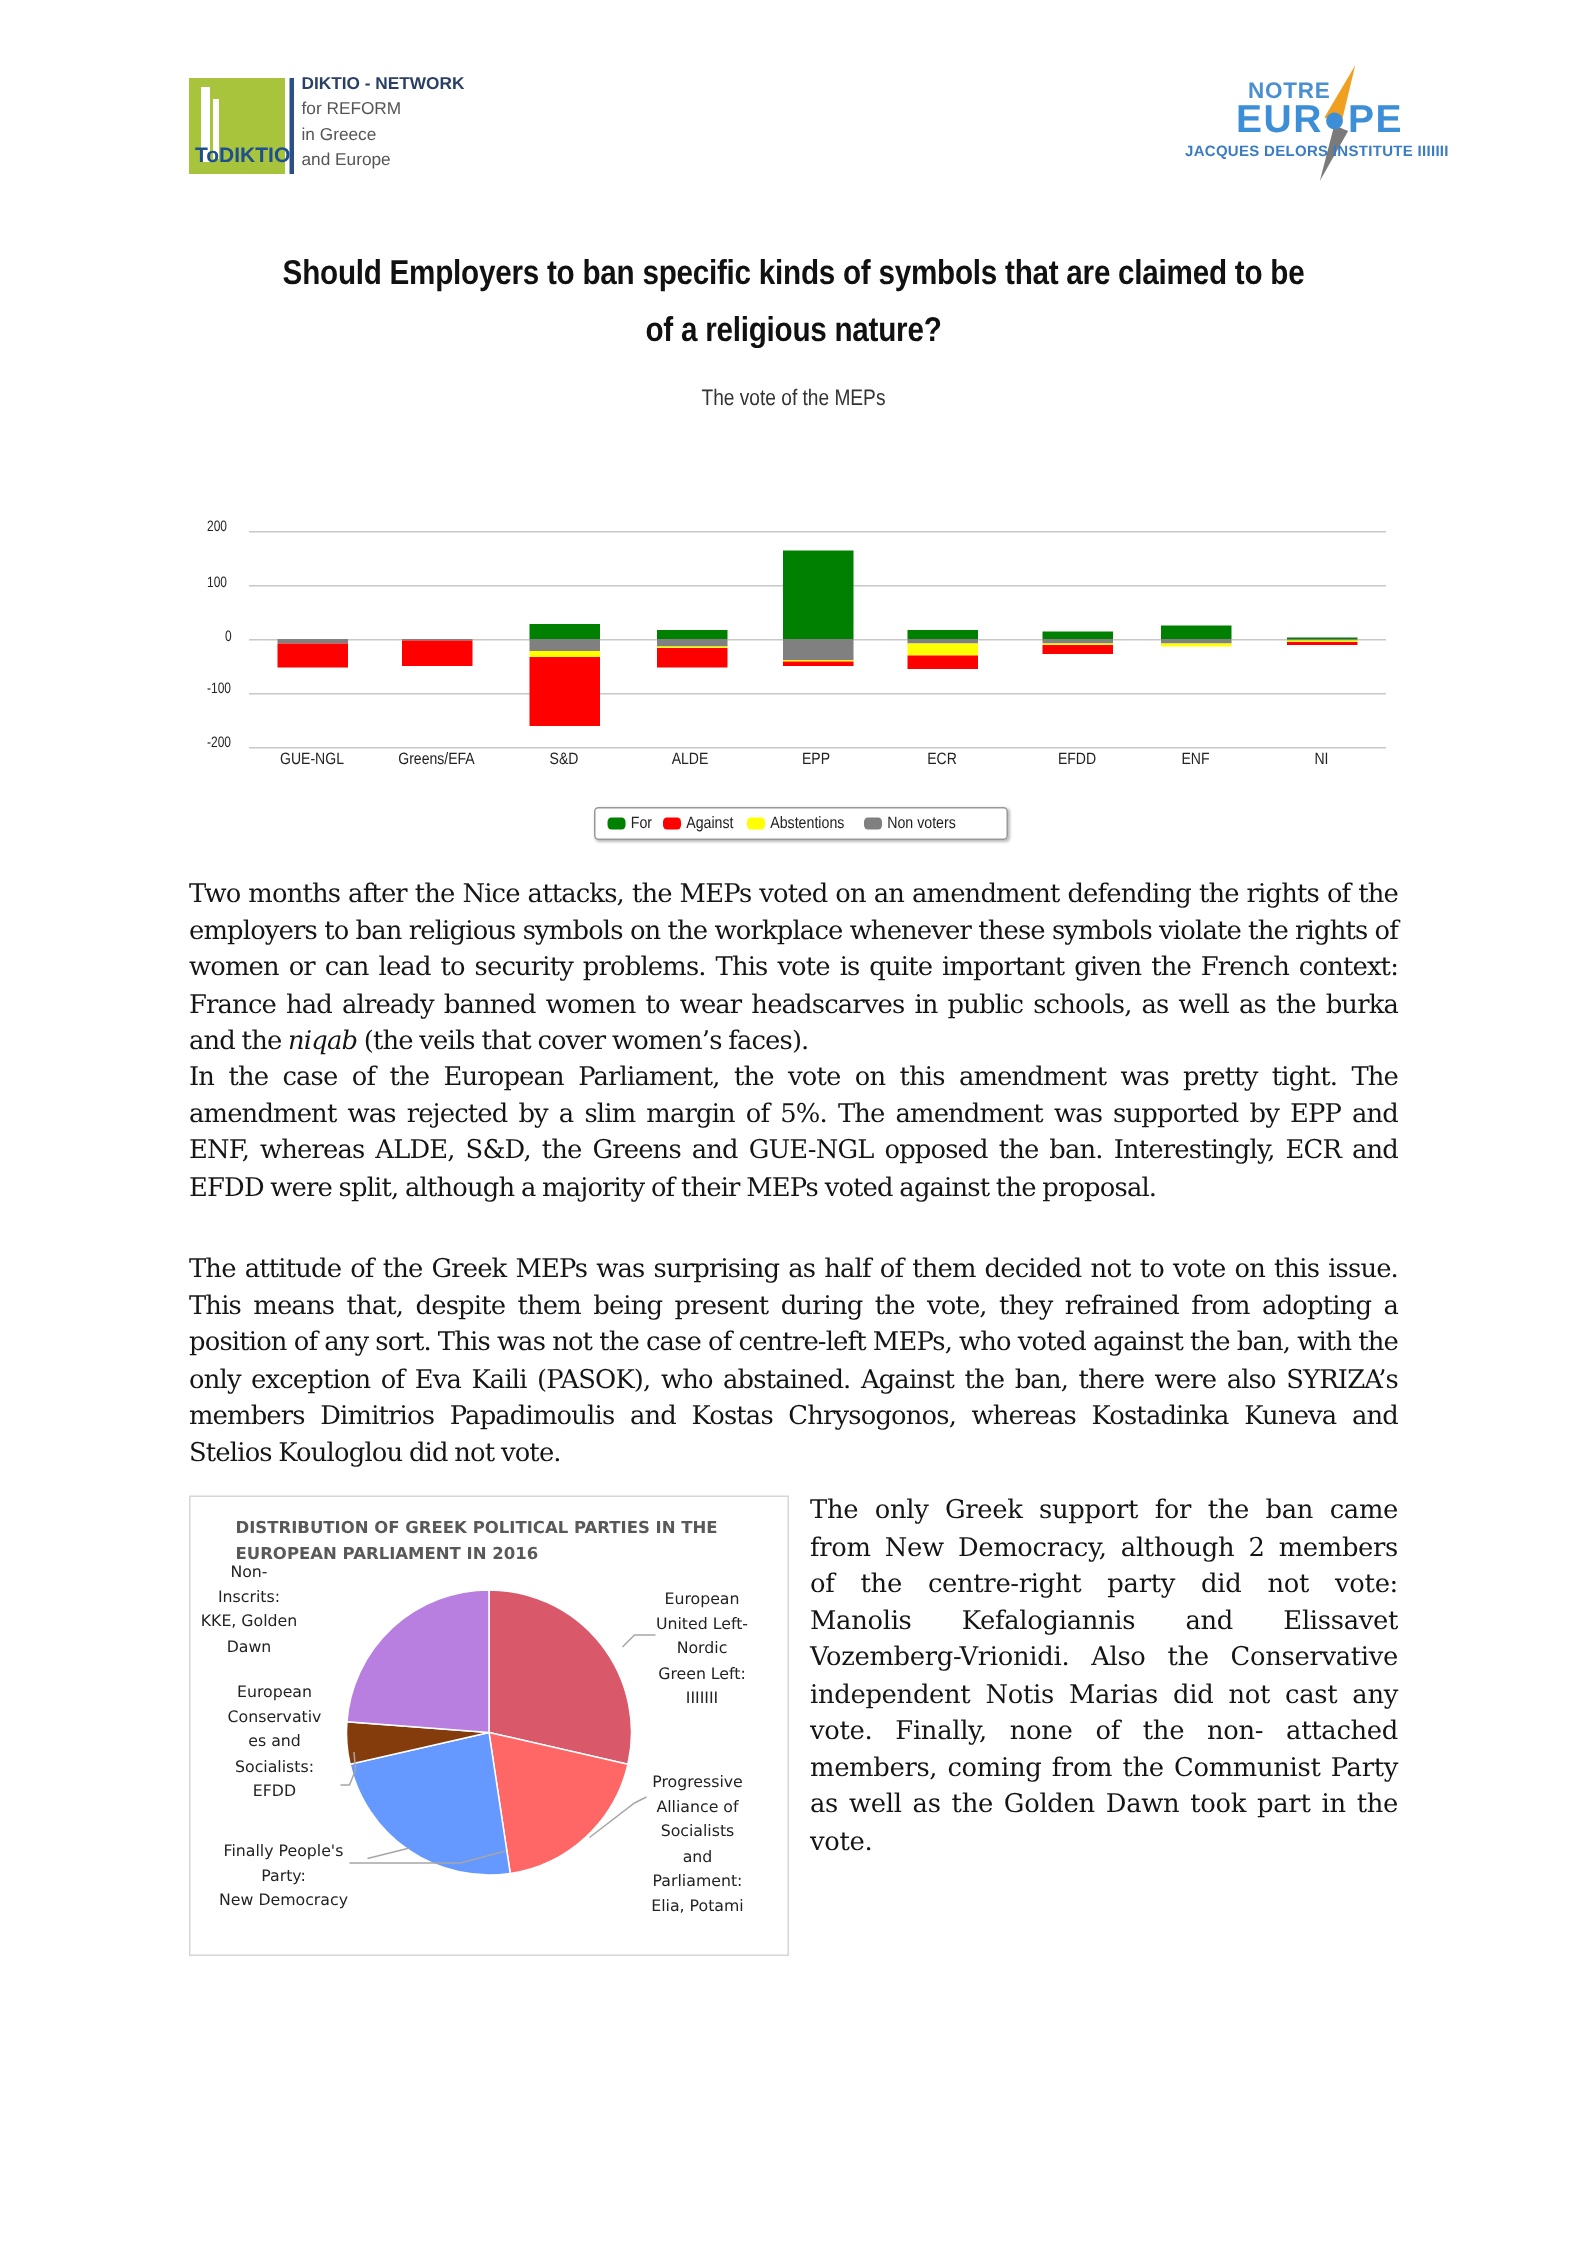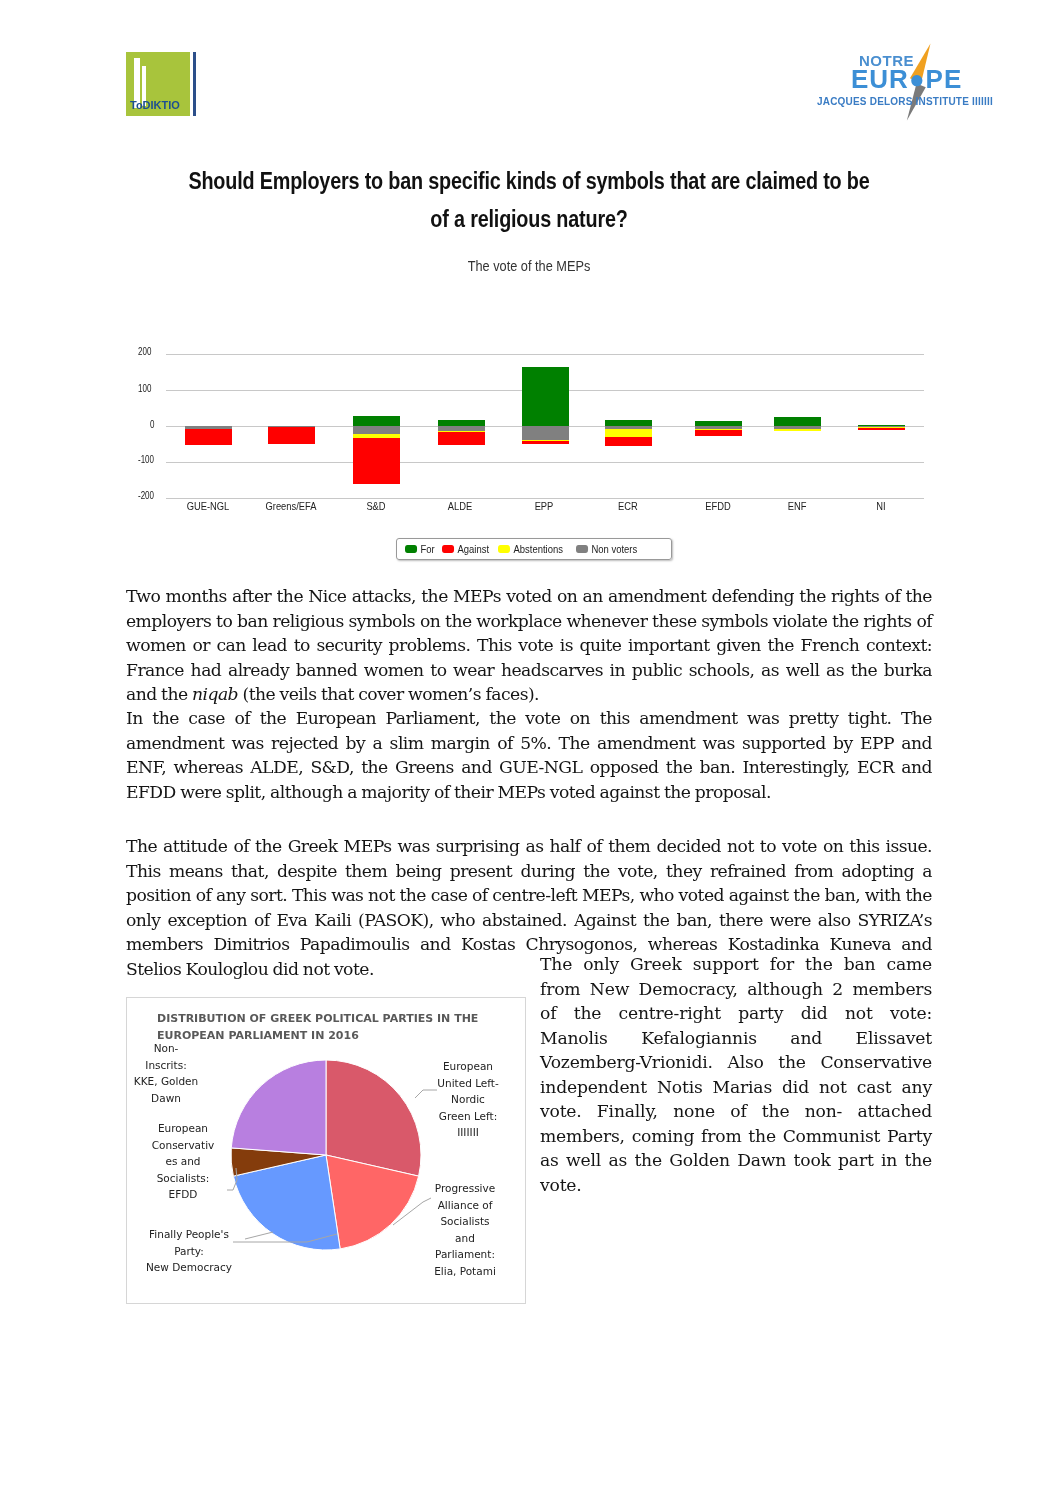--- a/index.html
+++ b/index.html
@@ -4,26 +4,26 @@
 <style>
   html, body { margin: 0; padding: 0; background: #ffffff; }
   body { width: 1058px; height: 1497px; position: relative; overflow: hidden; font-family: "DejaVu Serif", serif; color: #1a1a1a; }
   .abs { position: absolute; }
 
   
   .logo-left { left: 126px; top: 48px; width: 188px; height: 72px; display: flex; align-items: stretch; }
   .logo-left .sq { width: 64px; height: 64px; margin-top: 4px; background: #a8c43c; position: relative; }
   .logo-left .sq .arrow { position: absolute; left: 8px; top: 6px; width: 6px; height: 50px; background: #fff; }
   .logo-left .sq .arrow2 { position: absolute; left: 16px; top: 14px; width: 4px; height: 40px; background: #fff; }
-  .logo-left .sq .brand { position: absolute; left: 4px; bottom: 5px; font-family: "Liberation Sans", sans-serif; font-size: 11px; color: #1d4f91; font-weight: bold; }
+  .logo-left .sq .brand { position: absolute; left: 4px; bottom: 5px; font-family: "Liberation Sans", sans-serif; font-size: 14px; color: #1d4f91; font-weight: bold; }
   .logo-left .bar { width: 3px; background: #2c4f8a; margin: 4px 5px 4px 3px; }
   .logo-left .txt { font-family: "Liberation Sans", sans-serif; font-size: 11.5px; line-height: 17px; color: #555; }
   .logo-left .txt .b { color: #2a3f66; font-weight: bold; }
 
-  .logo-right { left: 790px; top: 36px; width: 195px; height: 86px; font-family: "Liberation Sans", sans-serif; margin-left: 27px; }
+  .logo-right { left: 790px; top: 36px; width: 195px; height: 86px; font-family: "Liberation Sans", sans-serif; }
   .logo-right .notre { position: absolute; left: 42px; top: 16px; font-weight: bold; font-size: 15px; color: #4a8fd0; letter-spacing: 0.5px; }
   .logo-right .europe { position: absolute; left: 34px; top: 28px; font-weight: bold; font-size: 26px; color: #3c8fd6; letter-spacing: 1px; }
   .logo-right .jd { position: absolute; left: 0; top: 60px; font-weight: bold; font-size: 10px; color: #3a7cc4; white-space: nowrap; letter-spacing: 0.2px; }
   .logo-right .needle-up { position: absolute; left: 100px; top: 6px; width: 0; height: 0; border-left: 6px solid transparent; border-right: 6px solid transparent; border-bottom: 40px solid #f0a020; transform: rotate(22deg); }
   .logo-right .needle-down { position: absolute; left: 92px; top: 48px; width: 0; height: 0; border-left: 5px solid transparent; border-right: 5px solid transparent; border-top: 38px solid #7a7a7a; transform: rotate(22deg); }
 
   
   .main-title { left: 126px; top: 162px; width: 806px; text-align: center; font-family: "Liberation Sans", sans-serif; font-weight: bold; font-size: 23px; line-height: 38px; color: #111; transform: scaleX(0.86); transform-origin: center top; letter-spacing: -0.2px; }
   .subtitle { left: 126px; top: 257px; width: 806px; text-align: center; font-family: "Liberation Sans", sans-serif; font-size: 15px; color: #333; transform: scaleX(0.85); transform-origin: center top; }
 
@@ -39,32 +39,38 @@
 
   
   .para { left: 126px; width: 806px; font-size: 17.2px; line-height: 24.5px; text-align: justify; font-family: "DejaVu Serif", serif; letter-spacing: -0.55px; word-spacing: -0.5px; color: #151515; }
   .para em { font-style: italic; }
 
   
   .piebox { left: 126px; top: 997px; width: 398px; height: 305px; border: 1px solid #d6d6d6; background: #fff; font-family: "DejaVu Sans", sans-serif; }
   .pie-title { position: absolute; left: 30px; top: 12px; width: 340px; text-align: left; font-size: 11px; line-height: 17px; font-weight: bold; color: #595959; }
   .pie-label { position: absolute; font-size: 10.5px; line-height: 16.5px; color: #222; text-align: center; }
 
-  .side-text { left: 540px; top: 952px; width: 392px; font-size: 17.2px; line-height: 24.5px; text-align: justify; letter-spacing: -0.2px; color: #151515; }
+  .side-text { left: 540px; top: 995px; width: 392px; font-size: 17.2px; line-height: 24.5px; text-align: justify; letter-spacing: -0.2px; color: #151515; }
 </style>
 </head>
 <body>
 
 <div class="abs logo-left">
   <div class="sq">
     <div class="arrow"></div>
     <div class="arrow2"></div>
     <span class="brand">ToDIKTIO</span>
   </div>
   <div class="bar"></div>
+  <div class="txt">
+    <div class="b">DIKTIO - NETWORK</div>
+    <div><span>for REFORM</span></div>
+    <div>in Greece</div>
+    <div>and Europe</div>
+  </div>
 </div>
 
 <div class="abs logo-right">
   <div class="needle-up"></div>
   <div class="needle-down"></div>
   <div class="notre">NOTRE</div>
   <div class="europe">EUR●PE</div>
   <div class="jd">JACQUES DELORS  INSTITUTE IIIIIII</div>
 </div>
 

